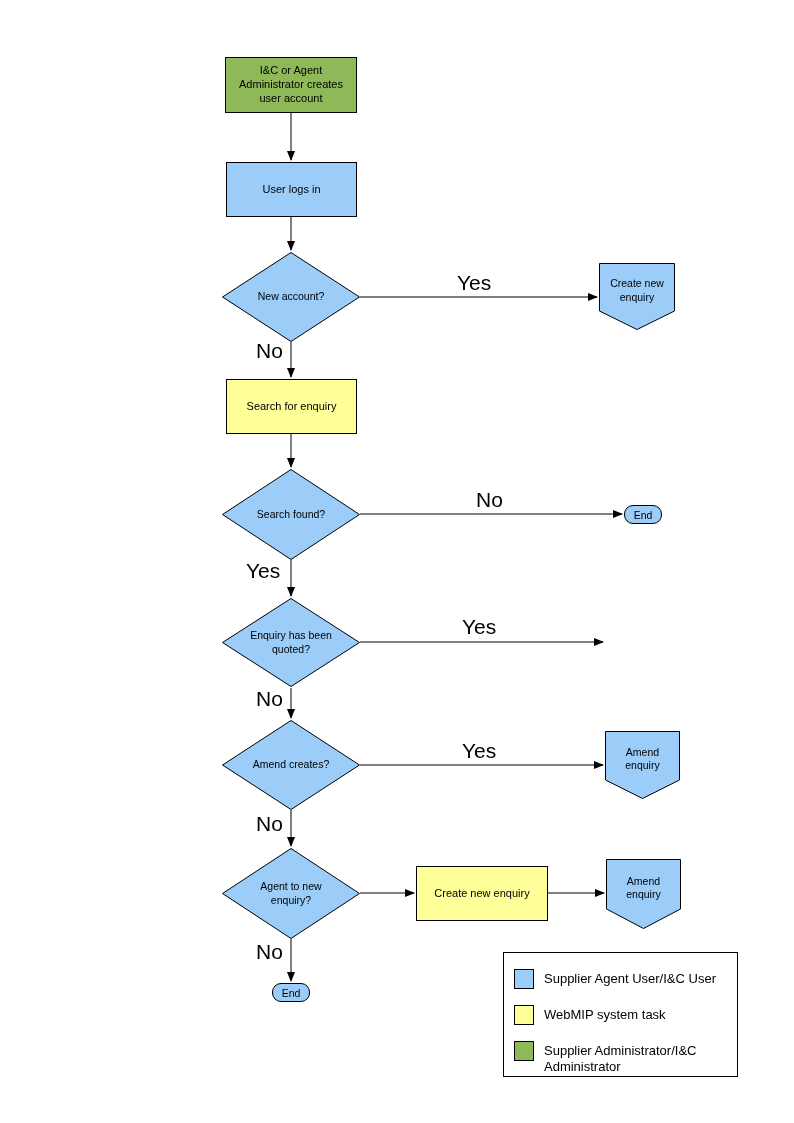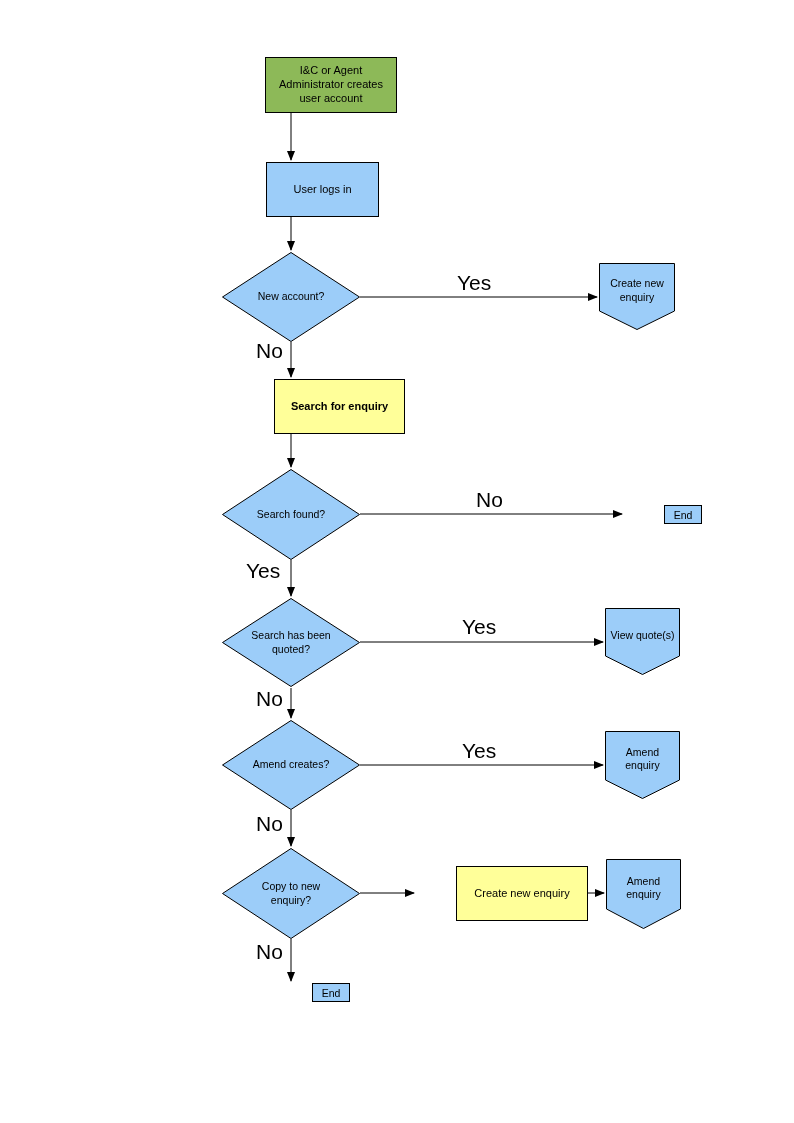--- a/index.html
+++ b/index.html
@@ -1,34 +1,34 @@
 <!DOCTYPE html>
 <html><head>
 <meta charset="utf-8">
 <style>
   html,body{margin:0;padding:0;background:#ffffff;}
   #page{
     position:relative;width:794px;height:1123px;background:#ffffff;overflow:hidden;
     font-family:"Liberation Sans","DejaVu Sans",sans-serif;color:#000;
   }
-  .shape{position:absolute;margin-left:40px;}
+  .shape{position:absolute;}
   .rect-node{
     border:1px solid #000;display:flex;align-items:center;justify-content:center;
     text-align:center;font-size:11px;line-height:1.25;box-sizing:border-box;padding:2px 6px;
   }
   .poly-node{position:absolute;}
   .poly-node svg{position:absolute;left:0;top:0;display:block;}
   .poly-label{
     position:absolute;inset:0;display:flex;align-items:center;justify-content:center;
     text-align:center;font-size:10.5px;line-height:1.25;padding:0 4px;box-sizing:border-box;
   }
   .diamond .poly-label{padding:0 22px;}
   .pent .poly-label{padding-bottom:12px;}
   .terminator{
-    border:1px solid #000;border-radius:0;display:flex;align-items:center;justify-content:center;
+    border:1px solid #000;border-radius:9px;display:flex;align-items:center;justify-content:center;
     font-size:10.5px;box-sizing:border-box;
   }
   .edge-label{position:absolute;font-size:21px;line-height:1;white-space:nowrap;text-align:right;}
   #connectors{position:absolute;left:0;top:0;pointer-events:none;}
   #legend{
     position:absolute;left:503px;top:952px;width:235px;height:125px;
     border:1px solid #000;box-sizing:border-box;background:#fff;
   }
   .legend-row{position:absolute;left:10px;display:flex;align-items:flex-start;}
   .legend-swatch{width:20px;height:20px;border:1px solid #000;box-sizing:border-box;flex:0 0 auto;}
@@ -58,80 +58,74 @@
       <line x1="360" y1="765" x2="603" y2="765" marker-end="url(#arw)"></line>
       <line x1="291" y1="810" x2="291" y2="846" marker-end="url(#arw)"></line>
       <line x1="360" y1="893" x2="414" y2="893" marker-end="url(#arw)"></line>
       <line x1="548" y1="893" x2="604" y2="893" marker-end="url(#arw)"></line>
       <line x1="291" y1="939" x2="291" y2="981" marker-end="url(#arw)"></line>
     </g>
   </svg>
 
   <div class="shape rect-node" style="left: 225px; top: 57px; width: 132px; height: 56px; background-color: rgb(141, 185, 88);">I&amp;C or Agent Administrator creates user account</div>
 
-  <div class="shape rect-node" style="left: 226px; top: 162px; width: 113px; height: 55px; background-color: rgb(156, 205, 249);">User logs in</div>
+  <div class="shape rect-node" style="left: 226px; top: 162px; width: 131px; height: 55px; background-color: rgb(156, 205, 249);">User logs in</div>
 
   <div class="poly-node diamond" style="left:222px;top:252px;width:138px;height:90px;">
     <svg width="138" height="90">
       <polygon points="69,0.5 137.5,45 69,89.5 0.5,45" stroke="#000" fill="#9CCDF9"></polygon>
     </svg>
     <div class="poly-label">New account?</div>
   </div>
 
   <div class="poly-node pent" style="left:599px;top:263px;width:76px;height:67px;">
     <svg width="76" height="67">
       <polygon points="0.5,0.5 75.5,0.5 75.5,48 38,66.5 0.5,48" stroke="#000" fill="#9CCDF9"></polygon>
     </svg>
     <div class="poly-label">Create new enquiry</div>
   </div>
 
-  <div class="shape rect-node" style="left: 234px; top: 379px; width: 131px; height: 55px; background-color: rgb(255, 255, 153); font-weight: bold;">Search for enquiry</div>
+  <div class="shape rect-node" style="left: 226px; top: 379px; width: 131px; height: 55px; background-color: rgb(255, 255, 153);">Search for enquiry</div>
 
   <div class="poly-node diamond" style="left:222px;top:469px;width:138px;height:91px;">
     <svg width="138" height="91">
       <polygon points="69,0.5 137.5,45.5 69,90.5 0.5,45.5" stroke="#000" fill="#9CCDF9"></polygon>
     </svg>
     <div class="poly-label">Search found?</div>
   </div>
 
   <div class="shape terminator" style="left: 624px; top: 505px; width: 38px; height: 19px; background-color: rgb(156, 205, 249);">End</div>
 
   <div class="poly-node diamond" style="left:222px;top:598px;width:138px;height:89px;">
     <svg width="138" height="89">
       <polygon points="69,0.5 137.5,44.5 69,88.5 0.5,44.5" stroke="#000" fill="#9CCDF9"></polygon>
     </svg>
-    <div class="poly-label">Search has been quoted?</div>
+    <div class="poly-label">Enquiry has been quoted?</div>
   </div>
 
-  <div class="poly-node pent" style="left:605px;top:608px;width:75px;height:67px;">
-    <svg width="75" height="67">
-      <polygon points="0.5,0.5 74.5,0.5 74.5,48 37.5,66.5 0.5,48" stroke="#000" fill="#9CCDF9"></polygon>
-    </svg>
-    <div class="poly-label">View quote(s)</div>
-  </div>
 
   <div class="poly-node diamond" style="left:222px;top:720px;width:138px;height:90px;">
     <svg width="138" height="90">
       <polygon points="69,0.5 137.5,45 69,89.5 0.5,45" stroke="#000" fill="#9CCDF9"></polygon>
     </svg>
     <div class="poly-label">Amend creates?</div>
   </div>
 
   <div class="poly-node pent" style="left:605px;top:731px;width:75px;height:68px;">
     <svg width="75" height="68">
       <polygon points="0.5,0.5 74.5,0.5 74.5,49 37.5,67.5 0.5,49" stroke="#000" fill="#9CCDF9"></polygon>
     </svg>
     <div class="poly-label">Amend enquiry</div>
   </div>
 
   <div class="poly-node diamond" style="left:222px;top:848px;width:138px;height:91px;">
     <svg width="138" height="91">
       <polygon points="69,0.5 137.5,45.5 69,90.5 0.5,45.5" stroke="#000" fill="#9CCDF9"></polygon>
     </svg>
-    <div class="poly-label">Copy to new enquiry?</div>
+    <div class="poly-label">Agent to new enquiry?</div>
   </div>
 
   <div class="shape rect-node" style="left: 416px; top: 866px; width: 132px; height: 55px; background-color: rgb(255, 255, 153);">Create new enquiry</div>
 
   <div class="poly-node pent" style="left:606px;top:859px;width:75px;height:70px;">
     <svg width="75" height="70">
       <polygon points="0.5,0.5 74.5,0.5 74.5,50 37.5,69.5 0.5,50" stroke="#000" fill="#9CCDF9"></polygon>
     </svg>
     <div class="poly-label">Amend enquiry</div>
   </div>
@@ -141,14 +135,28 @@
   <div class="edge-label" style="left:457px;top:272px;">Yes</div>
   <div class="edge-label" style="left:256px;top:340px;">No</div>
   <div class="edge-label" style="left:476px;top:489px;">No</div>
   <div class="edge-label" style="left:246px;top:560px;">Yes</div>
   <div class="edge-label" style="left:462px;top:616px;">Yes</div>
   <div class="edge-label" style="left:256px;top:688px;">No</div>
   <div class="edge-label" style="left:462px;top:740px;">Yes</div>
   <div class="edge-label" style="left:256px;top:813px;">No</div>
   <div class="edge-label" style="left:256px;top:941px;">No</div>
 
+  <div id="legend">
+    <div class="legend-row" style="top:16px;">
+      <div class="legend-swatch" style="background-color: rgb(156, 205, 249);"></div>
+      <div class="legend-text">Supplier Agent User/I&amp;C User</div>
+    </div>
+    <div class="legend-row" style="top:52px;">
+      <div class="legend-swatch" style="background-color: rgb(255, 255, 153);"></div>
+      <div class="legend-text">WebMIP system task</div>
+    </div>
+    <div class="legend-row" style="top:88px;">
+      <div class="legend-swatch" style="background-color: rgb(141, 185, 88);"></div>
+      <div class="legend-text">Supplier Administrator/I&amp;C Administrator</div>
+    </div>
+  </div>
 
 </div>
 
 </body></html>

